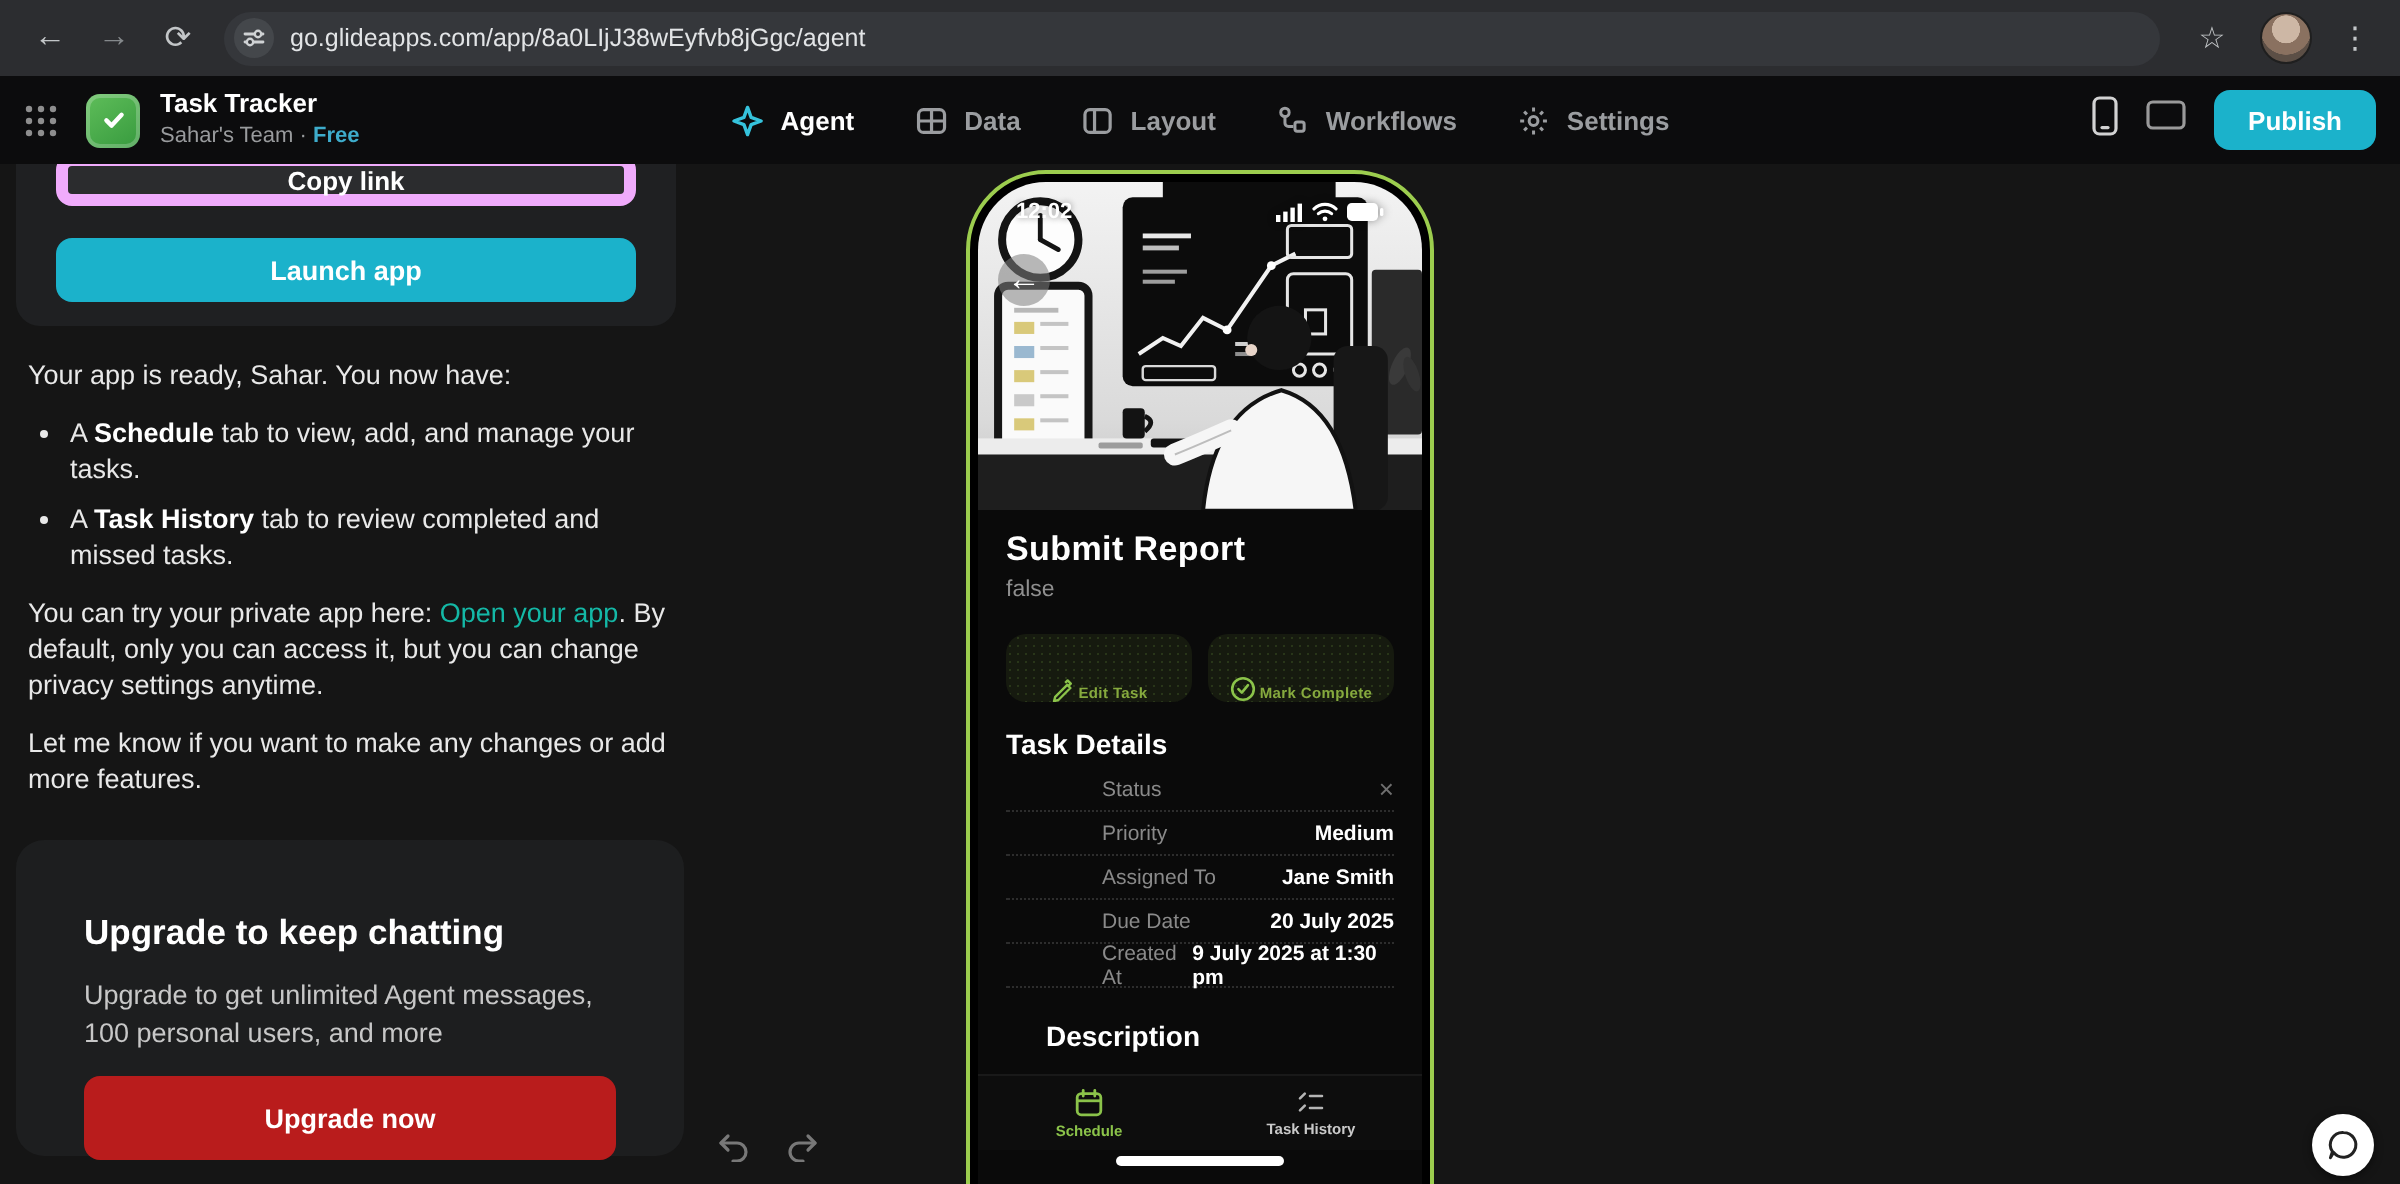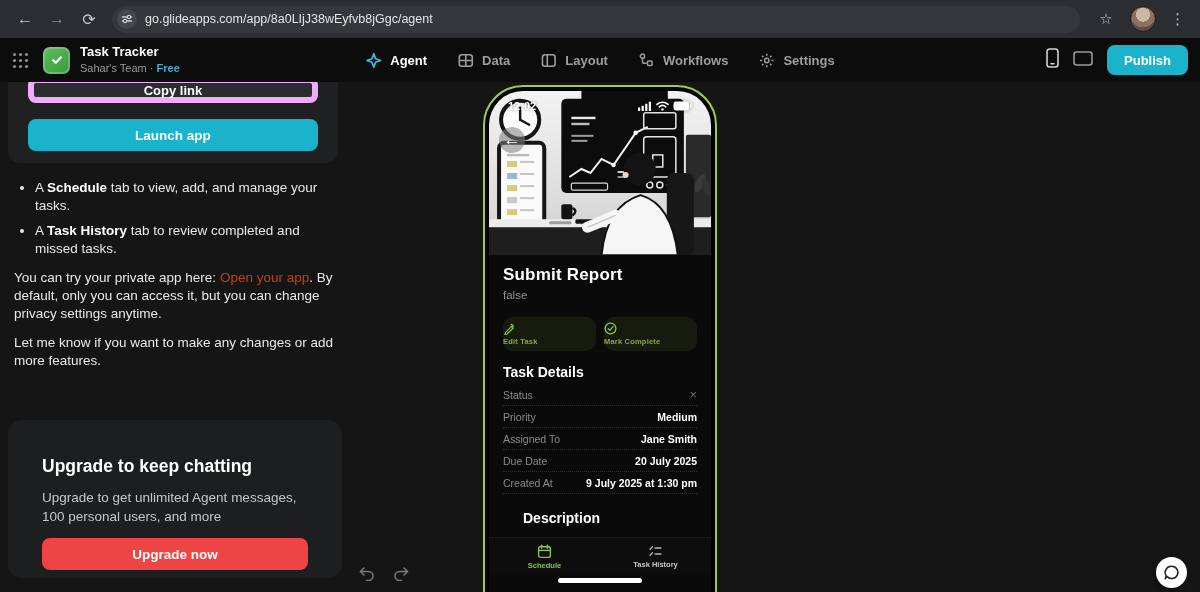--- a/index.html
+++ b/index.html
@@ -83,32 +83,32 @@
     display:flex; align-items:center; justify-content:center;
   }
   .chat-text {
     position:absolute; left:14px; top:179px; width:330px;
     color:#e8e8e8; font-size:13.5px; line-height:18px; z-index:5;
   }
   .chat-text p { margin-bottom:11px; }
   .chat-text ul { margin:0 0 11px 0; padding-left:21px; }
   .chat-text li { margin-bottom:7px; }
   .chat-text b { color:#ffffff; }
-  .chat-link { color:#c2410c; text-decoration:none; }
+  .chat-link { color:#14b8a6; text-decoration:none; }
 
   .upgrade-card {
     position:absolute; left:8px; top:420px; width:334px; height:158px;
     background:#1d1e1f; border-radius:14px; z-index:5;
   }
   .up-title { position:absolute; top:36px; left:34px; font-size:17.5px; font-weight:700; color:#fff; }
   .up-body { position:absolute; top:68px; left:34px; right:30px;
     font-size:13.5px; line-height:19px; color:#c7c7c7; }
   .up-btn {
-    position:absolute; left:34px; right:34px; top:118px; height:32px;
-    background:#ef4444; border-radius:8px; color:#fff; font-size:13.5px; font-weight:700;
+    position:absolute; left:34px; right:34px; top:118px; height:42px;
+    background:#b91c1c; border-radius:8px; color:#fff; font-size:13.5px; font-weight:700;
     display:flex; align-items:center; justify-content:center;
   }
 
   .undo-redo { position:absolute; left:357px; top:564px; display:flex; gap:16px; z-index:4; }
 
   
   .phone {
     position:absolute; left:483px; top:85px; width:234px; height:560px;
     border:2.5px solid #9ccd4e; border-radius:40px; background:#000;
     padding:4px; z-index:6;
@@ -131,28 +131,28 @@
     display:flex; align-items:center; justify-content:center; z-index:3; padding-bottom:2px;
   }
   .p-content { position:absolute; top:164px; left:0; right:0; padding:0 14px; }
   .p-title { margin-top:10px; font-size:17px; font-weight:700; color:#fff; letter-spacing:.2px; }
   .p-sub { margin-top:4px; font-size:11.5px; color:#8f8f8f; }
   .actions { display:flex; gap:8px; margin-top:16px; }
   .action {
     flex:1; height:34px; border-radius:10px; background-color:#161a0f;
     background-image:radial-gradient(rgba(139,195,74,.16) .6px, rgba(0,0,0,0) .7px);
     background-size:4px 4px;
-    display:flex; flex-direction:column; align-items:flex-start; justify-content:center; gap:2px;
+    display:flex; flex-direction:row; align-items:flex-end; justify-content:center; gap:2px;
   }
   .action-label { font-size:7.5px; font-weight:600; color:#86aa3e; letter-spacing:.2px; }
   .sec-h { margin-top:13px; font-size:14px; font-weight:700; color:#fff; }
   .rows { margin-top:4px; }
   .prow { height:22px; display:flex; align-items:center; justify-content:space-between;
     border-bottom:1px dotted #2d2d2d; }
-  .prow-label { font-size:10.5px; color:#8a8a8a; }
+  .prow-label { font-size:10.5px; color:#8a8a8a;margin-left:48px; }
   .prow-value { font-size:10.5px; font-weight:700; color:#fff; }
   .prow-x { font-size:13px; color:#6f6f6f; line-height:1; }
   .desc-h { margin-top:16px; font-size:14px; font-weight:700; color:#fff;margin-left:20px; }
   .tabbar {
     position:absolute; top:446px; left:0; right:0; height:38px; z-index:4;
     background:rgba(14,14,14,.96); border-top:1px solid rgba(255,255,255,.05);
     display:flex;
   }
   .ptab { flex:1; display:flex; flex-direction:column; align-items:center; justify-content:center; gap:2px; }
   .ptab-label { font-size:7.5px; font-weight:600; color:#c9c9c9; }
@@ -285,20 +285,21 @@
     <div class="publish-btn">Publish</div>
   </div>
 </div>
 
 <div class="share-card">
   <div class="copy-btn">Copy link</div>
   <div class="launch-btn">Launch app</div>
 </div>
 
 <div class="chat-text">
+  <p>Your app is ready, Sahar. You now have:</p>
   <ul>
     <li><span>A </span><b>Schedule</b><span> tab to view, add, and manage your tasks.</span></li>
     <li><span>A </span><b>Task History</b><span> tab to review completed and missed tasks.</span></li>
   </ul>
   <p><span>You can try your private app here: </span><a class="chat-link" href="#">Open your app</a><span>. By default, only you can access it, but you can change privacy settings anytime.</span></p>
   <p>Let me know if you want to make any changes or add more features.</p>
 </div>
 
 <div class="upgrade-card">
   <div class="up-title">Upgrade to keep chatting</div>

